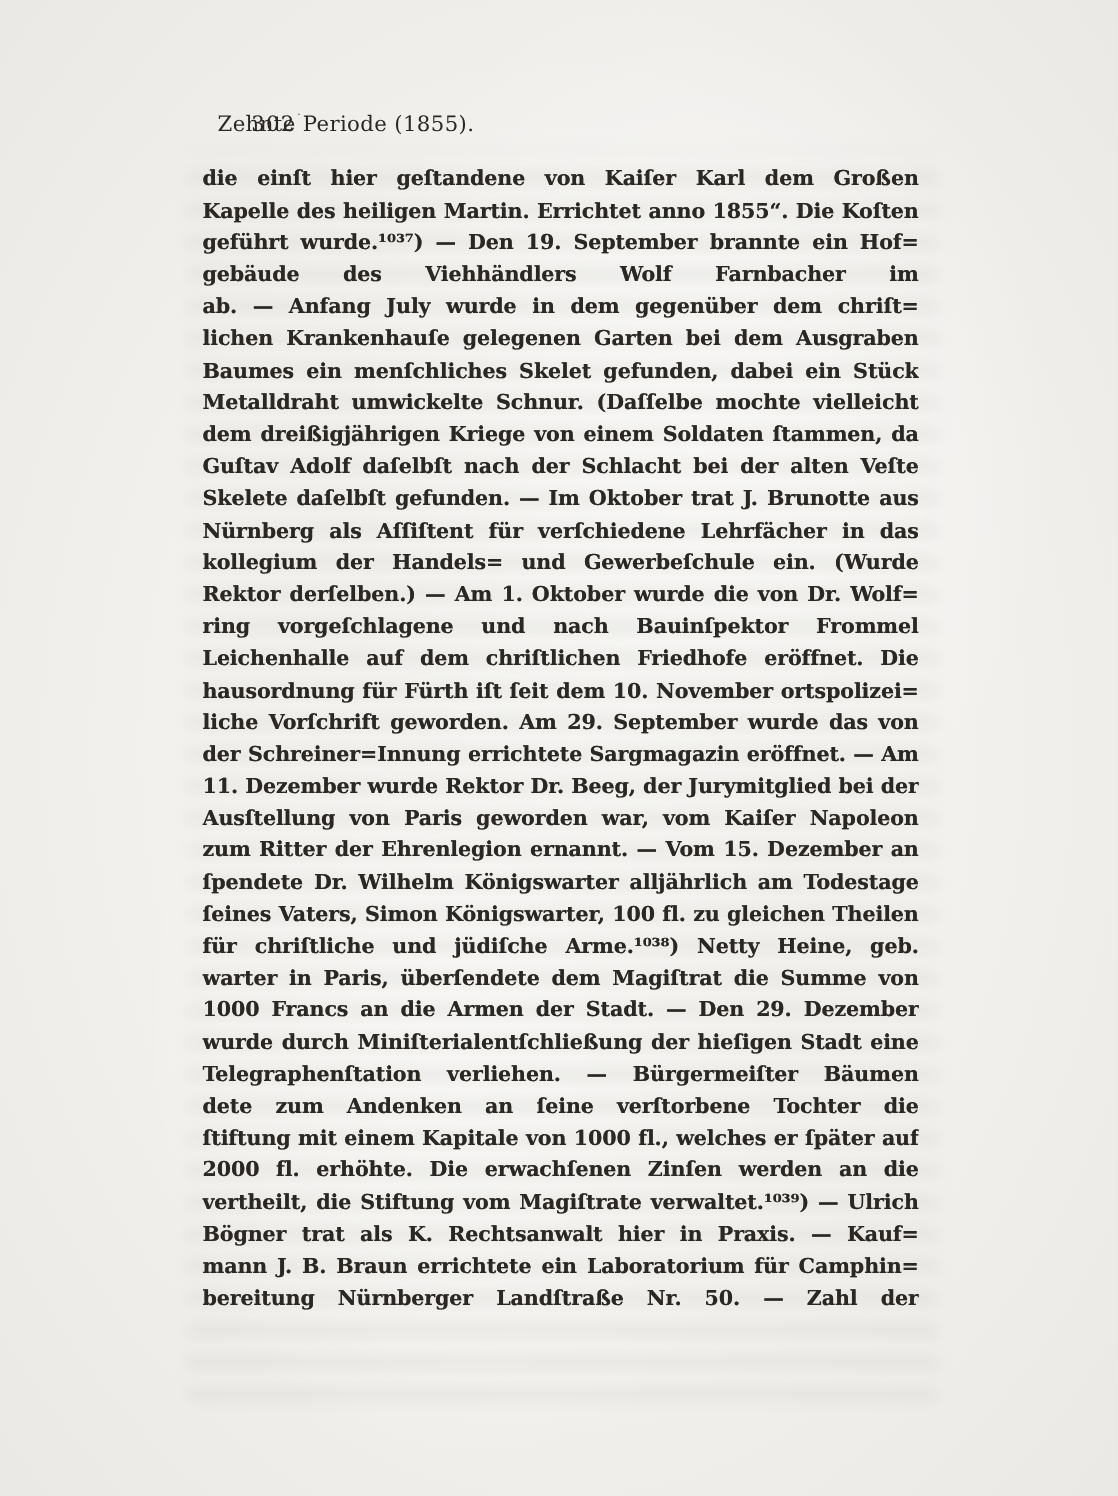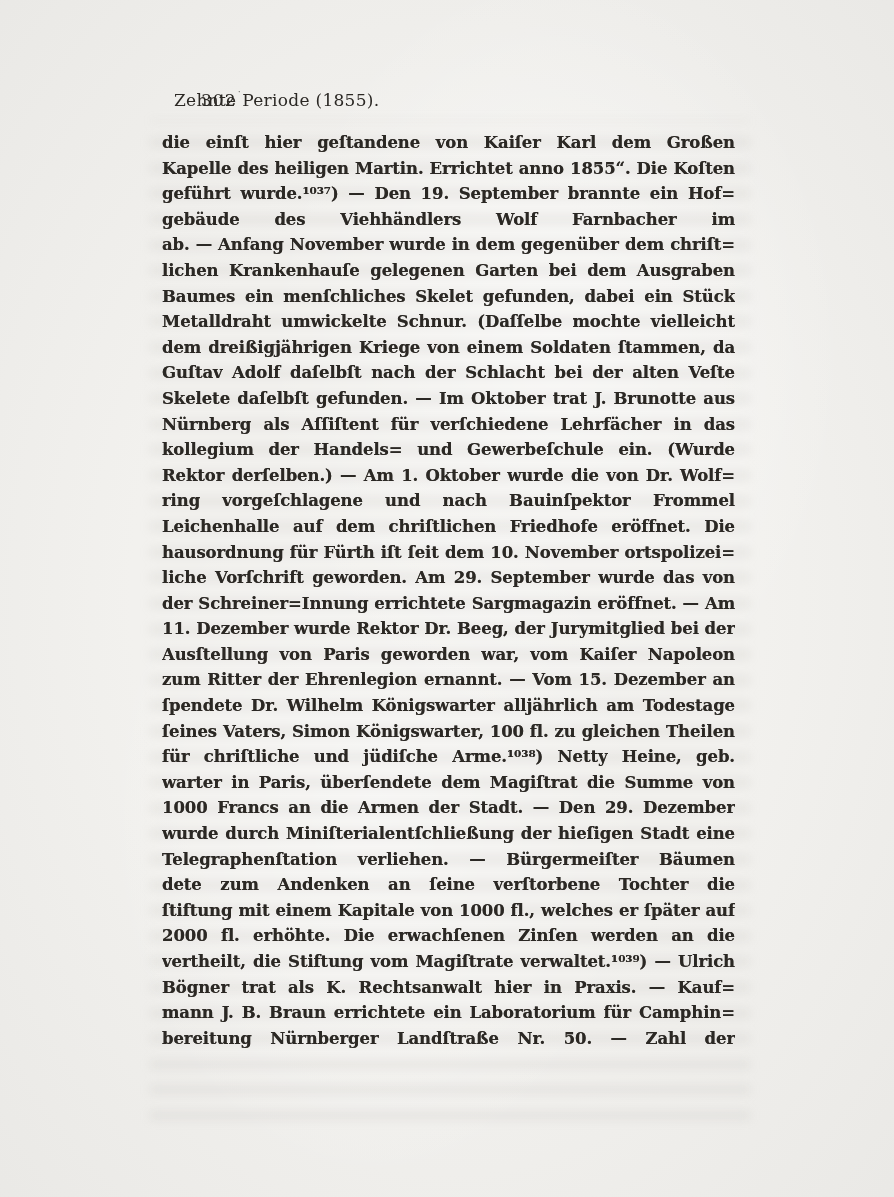--- a/index.html
+++ b/index.html
@@ -88,21 +88,21 @@
   <div class="running-head">
     <span class="page-number"><span>302</span><span class="page-number-mark">˙</span></span>
     <span class="head-title">Zehnte Periode (1855).</span>
   </div>
 
   <div class="text-block">
       <div class="line">die einſt hier geſtandene von Kaiſer Karl dem Großen errichtete</div>
       <div class="line">Kapelle des heiligen Martin. Errichtet anno 1855“. Die Koſten</div>
       <div class="line">geführt wurde.¹⁰³⁷) — Den 19. September brannte ein Hof=</div>
       <div class="line">gebäude des Viehhändlers Wolf Farnbacher im Schützenhöfchen</div>
-      <div class="line">ab. — Anfang November wurde in dem gegenüber dem chriſt=</div>
+      <div class="line">ab. — Anfang July wurde in dem gegenüber dem chriſt=</div>
       <div class="line">lichen Krankenhauſe gelegenen Garten bei dem Ausgraben eines</div>
       <div class="line">Baumes ein menſchliches Skelet gefunden, dabei ein Stück mit</div>
       <div class="line">Metalldraht umwickelte Schnur. (Daſſelbe mochte vielleicht aus</div>
       <div class="line">dem dreißigjährigen Kriege von einem Soldaten ſtammen, da</div>
       <div class="line">Guſtav Adolf daſelbſt nach der Schlacht bei der alten Veſte Ver=</div>
       <div class="line">Skelete daſelbſt gefunden. — Im Oktober trat J. Brunotte aus</div>
       <div class="line">Nürnberg als Aſſiſtent für verſchiedene Lehrfächer in das Lehrer=</div>
       <div class="line">kollegium der Handels= und Gewerbeſchule ein. (Wurde ſpäter</div>
       <div class="line">Rektor derſelben.) — Am 1. Oktober wurde die von Dr. Wolf=</div>
       <div class="line">ring vorgeſchlagene und nach Bauinſpektor Frommel ausgeführte</div>

